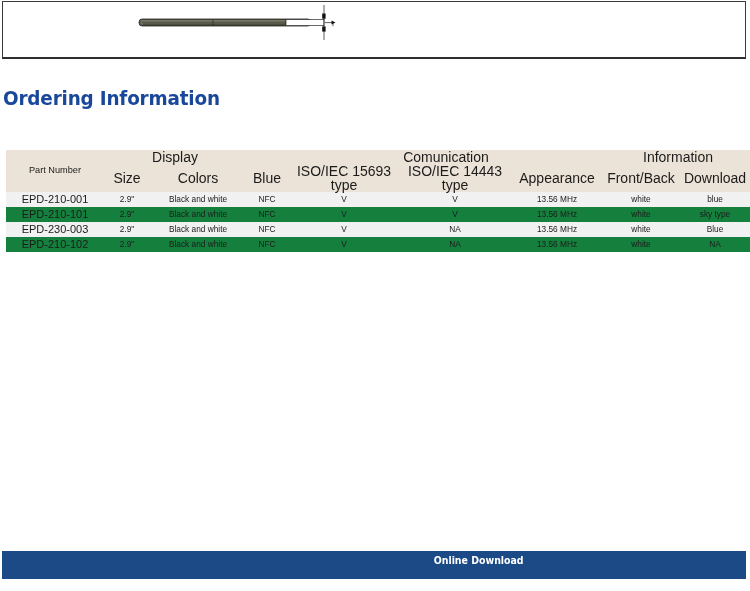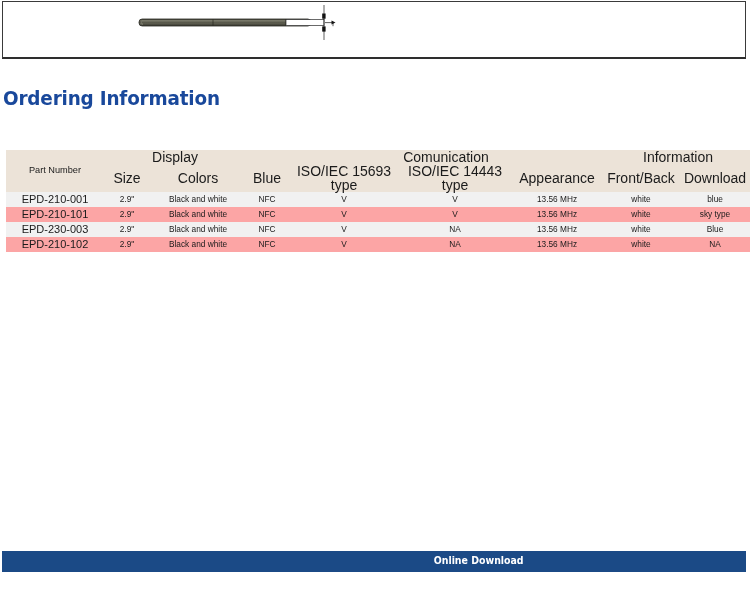--- a/index.html
+++ b/index.html
@@ -96,39 +96,39 @@
     background: #ece3d8;
     border-right: 1px solid #ffffff;
   }
   tbody tr {
     height: 15px;
   }
   tbody tr.row-odd td {
     background: #f1f1f1;
   }
   tbody tr.row-even td {
-    background: #fca5a5;
+    background: #15803d;
   }
   tbody td {
     border-right: 1px solid #ffffff;
     font-size: 8.3px;
   }
   tbody td.cell-part {
     text-align: left;
     padding-left: 5px;
     font-size: 11px;
   }
 
   
   #footer-bar {
     position: absolute;
     left: 2px;
     top: 551px;
     width: 744px;
-    height: 21px;
+    height: 28px;
     background: #1b4a86;
   }
   #footer-label {
     position: absolute;
     right: 222px;
     top: 4px;
     color: #ffffff;
     font-family: "DejaVu Sans", "Liberation Sans", sans-serif;
     font-weight: bold;
     font-size: 10px;

